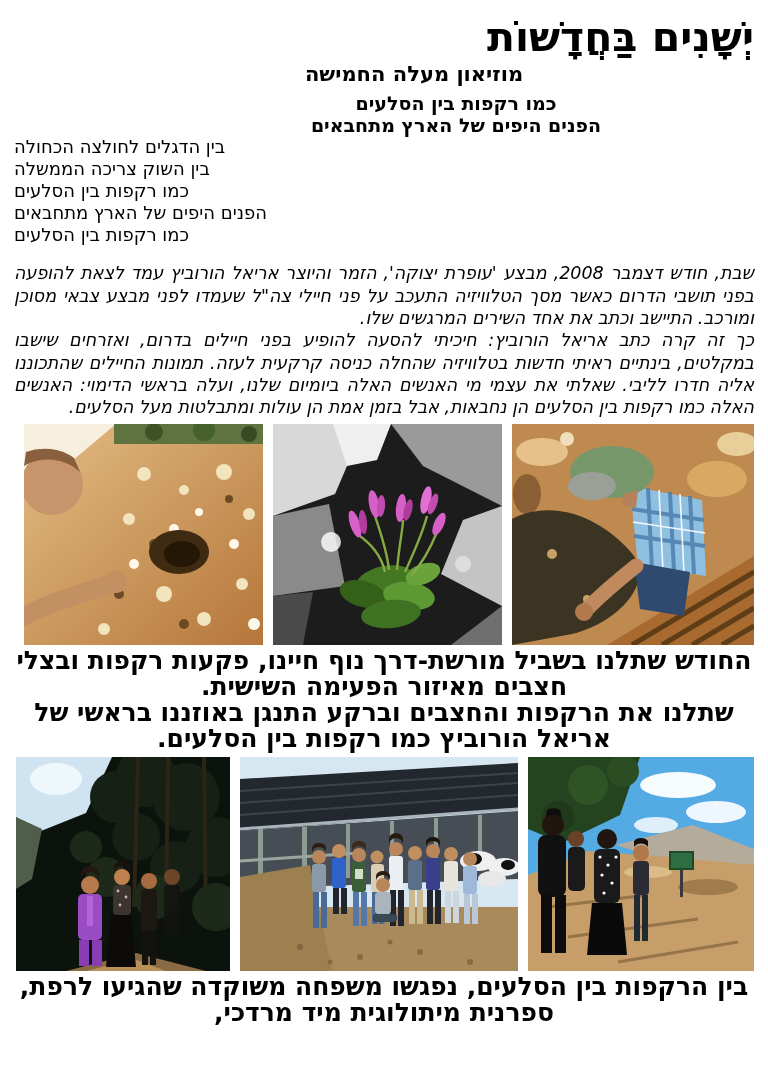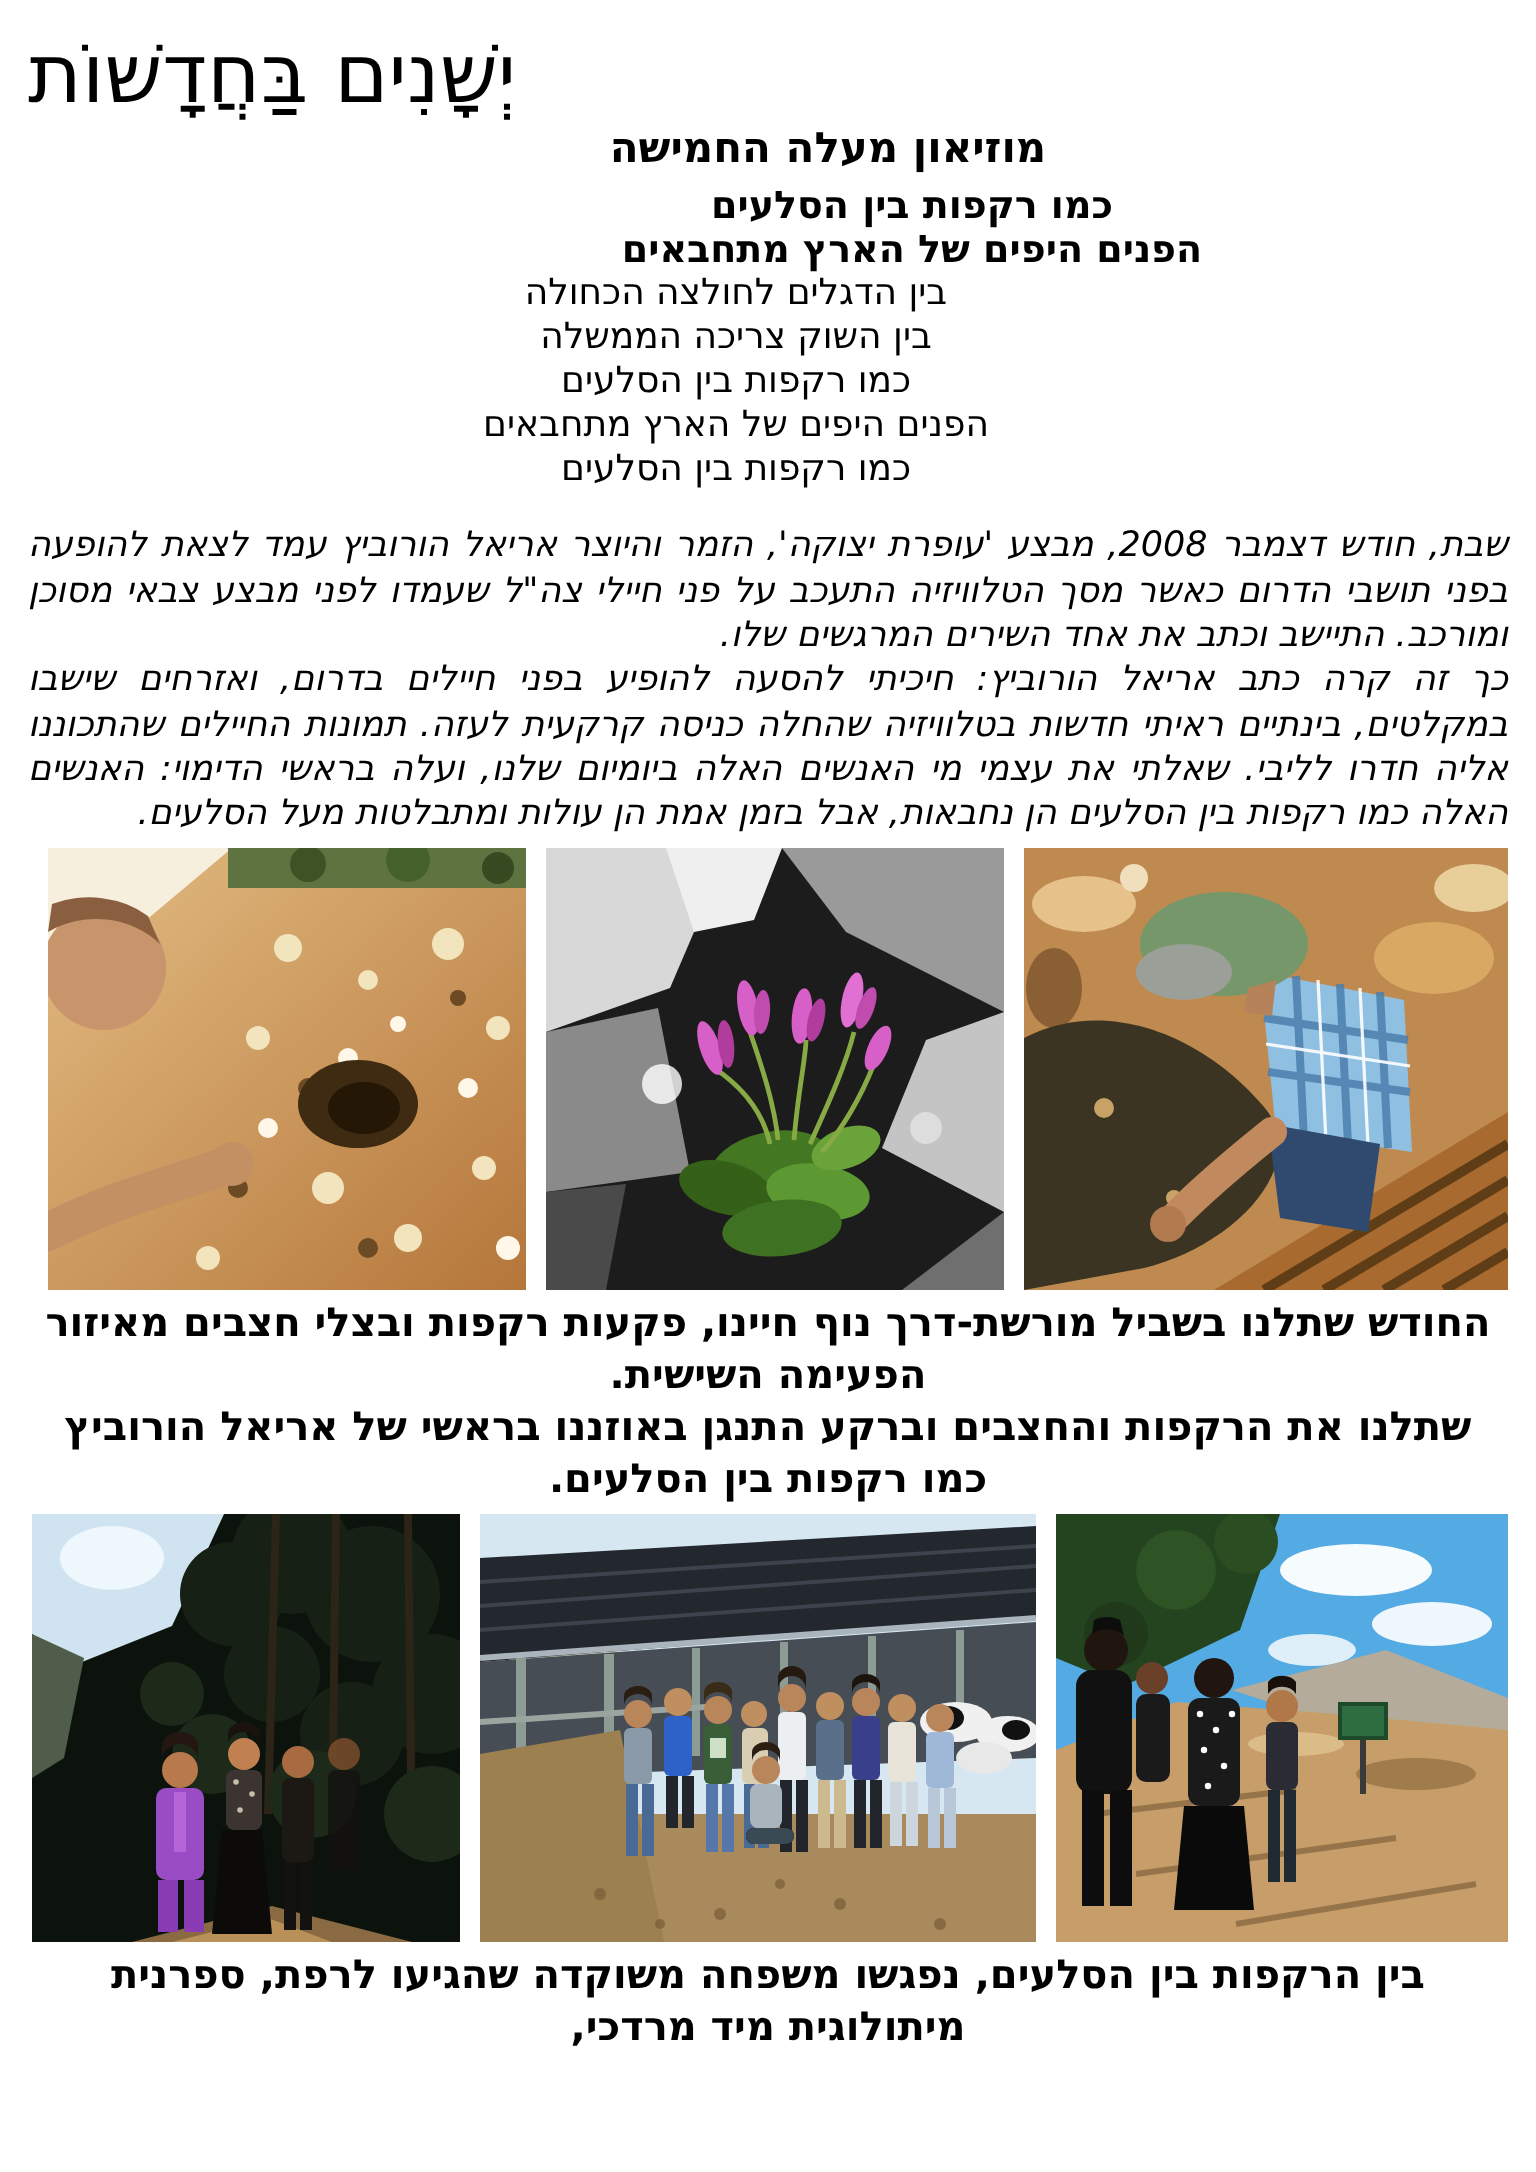--- a/index.html
+++ b/index.html
@@ -2,43 +2,43 @@
 <html lang="he" dir="rtl"><head>
 <meta charset="utf-8">
 <style>
   html,body{margin:0;padding:0;background:#fff;}
   body{
     width:768px;height:1086px;overflow:hidden;
     font-family:"DejaVu Sans",sans-serif;color:#000;direction:rtl;
   }
   .page{padding:12px 14px 0 14px;}
   .title{
-    text-align:left;font-size:41px;font-weight:400;margin:2px 0 0 0;line-height:1.15;
+    text-align:right;font-size:41px;font-weight:700;margin:2px 0 0 0;line-height:1.15;
   }
   .subtitle{
     text-align:center;font-size:21px;font-weight:700;margin:1px 0 6px 0;
     transform:translateX(30px);
   }
   .refrain{
     text-align:center;font-size:19px;font-weight:700;line-height:22px;
     transform:translateX(72px);
   }
   .poem{
-    text-align:center;font-size:18px;line-height:22px;margin:0 32px 0 0;
+    text-align:left;font-size:18px;line-height:22px;margin:0 32px 0 0;
   }
   .poem-line{display:block;}
   .body-text{margin-top:16px;}
   .para{
     font-size:17.5px;line-height:1.28;text-align:justify;margin:0;font-style:italic;
   }
   .photo-row{display:flex;gap:10px;margin-top:5px;}
   .photo{position:relative;overflow:hidden;background:#999;}
   .photo svg{display:block;width:100%;height:100%;}
   .caption{
-    text-align:center;font-size:20px;font-weight:700;line-height:26px;margin:3px 0 1px 0;
+    text-align:center;font-size:25px;font-weight:700;line-height:26px;margin:3px 0 1px 0;
   }
   .caption div{display:block;}
 </style>
 </head>
 <body>
 
 <div class="page">
 
   <h1 class="title">יְשָׁנִים בַּחֲדָשׁוֹת</h1>
   <div class="subtitle">מוזיאון מעלה החמישה</div>

